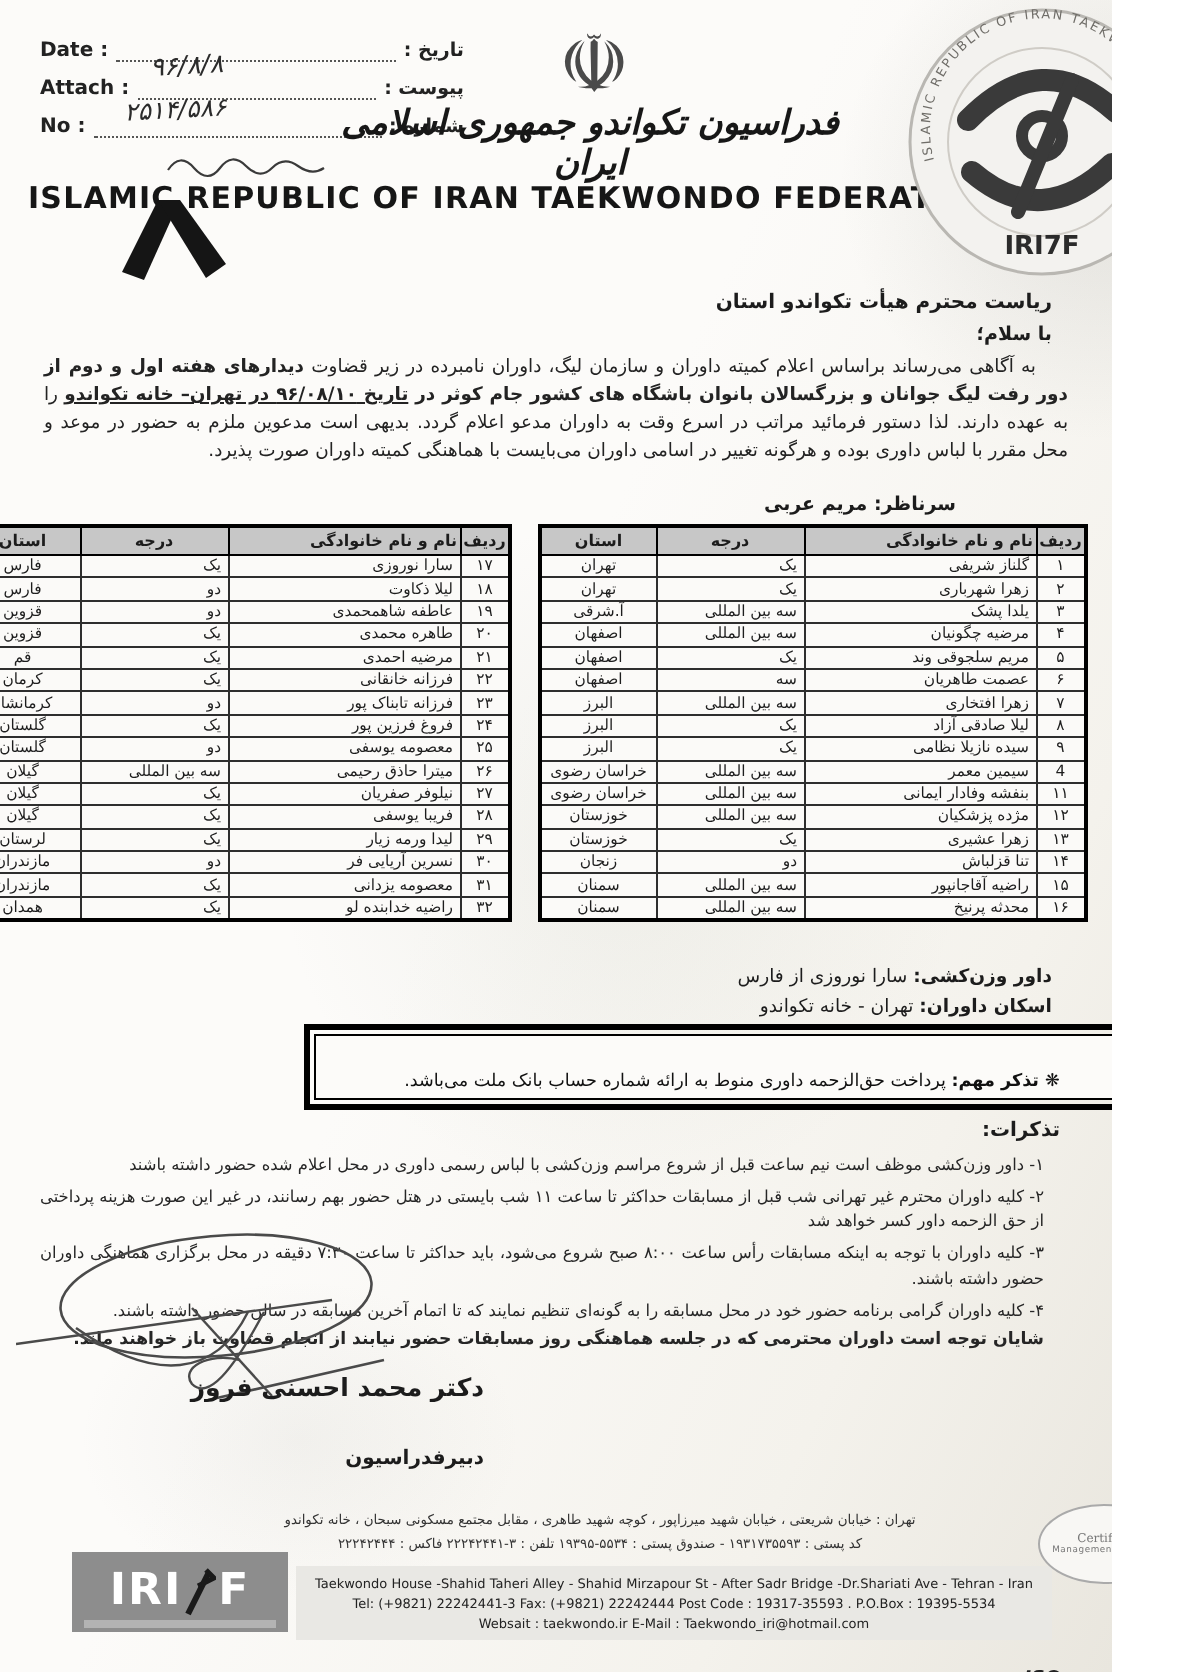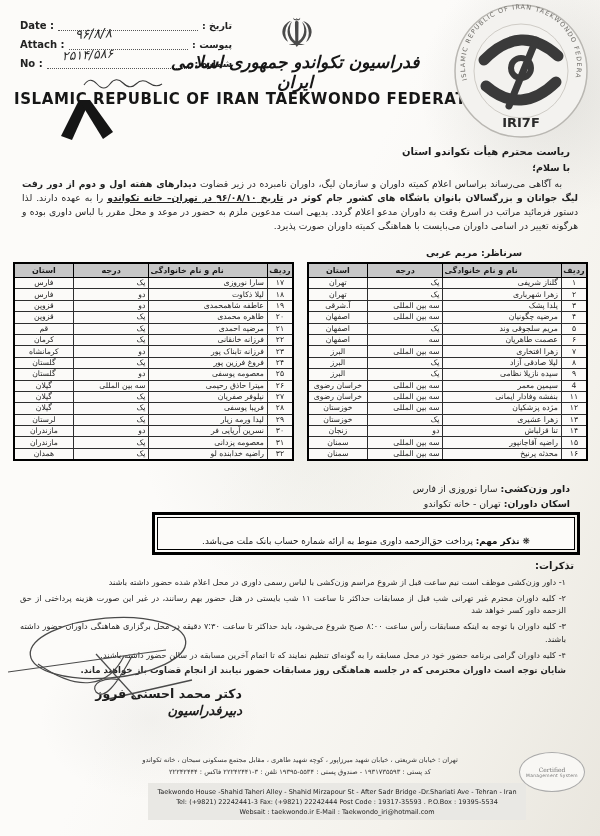--- a/index.html
+++ b/index.html
@@ -1,19 +1,19 @@
 <!DOCTYPE html>
 <html lang="fa"><head>
 <meta charset="utf-8">
 <style>
   * { margin:0; padding:0; box-sizing:border-box; }
   html,body { background:#ffffff; }
   body { font-family:"DejaVu Sans", sans-serif; }
   .page {
-    position:relative; width:600px; height:836px; overflow:hidden;
+    position:relative; width:556px; height:836px; overflow:hidden;
     background:linear-gradient(115deg,#fcfbf9 45%,#f4f2ec 78%,#e9e6de 100%);
     color:#1c1c1c;
   }
   .blob { position:absolute; border-radius:50%; pointer-events:none; }
   .blob.b1 { left:420px; top:-40px; width:260px; height:260px;
     background:radial-gradient(closest-side,rgba(150,150,145,.22),rgba(150,150,145,0)); }
   .blob.b2 { left:140px; top:260px; width:340px; height:340px;
     background:radial-gradient(closest-side,rgba(170,175,155,.14),rgba(170,175,155,0)); }
   .blob.b3 { left:40px; top:640px; width:220px; height:160px;
     background:radial-gradient(closest-side,rgba(160,160,150,.10),rgba(160,160,150,0)); }
@@ -51,42 +51,42 @@
   .tables { position:absolute; left:13px; right:12px; top:262px; display:flex; gap:13px; direction:rtl; }
   table.ref { width:281px; border-collapse:collapse; direction:rtl; table-layout:fixed;
     border:2.5px solid #000; background:#fbfaf8; }
   table.ref th { background:#c7c7c7; border:1px solid #000; font-size:8px; font-weight:bold; padding:2px 1px; }
   table.ref td { border:1px solid #2e2e2e; font-size:7.7px; padding:0 3px; height:11.4px; line-height:1.05;
     color:#1d1d1d; overflow:hidden; white-space:nowrap; }
   table.ref .c0 { width:25px; text-align:center; }
   table.ref .c1 { width:116px; text-align:right; }
   table.ref .c2 { width:74px; }
   table.ref .c3 { width:58px; text-align:center; }
-  table.ref th.c1 { text-align:left; }
+  table.ref th.c1 { text-align:right; }
 
   
   .line-weighin { position:absolute; right:30px; top:483px; direction:rtl; font-size:9.3px; }
   .line-lodging { position:absolute; right:30px; top:498px; direction:rtl; font-size:9.3px; }
   .line-weighin b, .line-lodging b { font-weight:bold; }
   .imp-box { position:absolute; left:157px; top:517px; width:418px; height:33px;
     border:1.5px solid #000; outline:3px solid #000; outline-offset:2px;
     background:#fcfbf9; display:flex; align-items:center; justify-content:center; }
   .imp-box .txt { direction:rtl; font-size:8.8px; color:#111;margin-top:15px; }
   .imp-box b { font-weight:bold; }
 
   .notes-title { position:absolute; right:26px; top:560px; direction:rtl; font-weight:bold; font-size:10px; }
   .notes { position:absolute; right:34px; left:20px; top:576px; direction:rtl; text-align:justify;
     font-size:8.2px; line-height:1.55; color:#262626; }
   .notes .note { margin-bottom:3px; }
   .notes .warning { font-weight:bold; font-size:8.6px; margin-top:2px; }
 
   .sig-svg { position:absolute; left:8px; top:608px; }
   .sig-block { position:absolute; left:52px; top:686px; width:190px; text-align:right; direction:rtl; }
   .sig-name { font-weight:bold; font-size:12.5px; }
-  .sig-title { font-weight:bold; font-size:13px; margin-top:2px;font-style:italic; }
+  .sig-title { font-weight:bold; font-size:10px; margin-top:23px; }
 
   
   .footer-fa1 { position:absolute; left:120px; width:360px; top:756px; text-align:center; direction:rtl;
     font-size:6.7px; color:#333; }
   .footer-fa2 { position:absolute; left:120px; width:360px; top:768px; text-align:center; direction:rtl;
     font-size:6.7px; color:#333; }
   .footer-en-box { position:absolute; left:148px; top:783px; width:378px; background:#e9e8e4;
     padding:4px 4px 3px; font-size:6.5px; color:#222; text-align:center; line-height:1.55; }
   .footer-logo { position:absolute; left:36px; top:776px; width:108px; height:40px; background:#8d8d8d;
     display:flex; align-items:center; justify-content:center; gap:1px; }
@@ -401,20 +401,29 @@
     <path d="M96,92 L184,72" stroke="#4a4a4a" stroke-width="1.3" fill="none"></path>
   </svg>
   <div class="sig-block">
     <div class="sig-name">دکتر محمد احسنی فروز</div>
     <div class="sig-title">دبیرفدراسیون</div>
   </div>
 
   <div class="footer-fa1">تهران : خیابان شریعتی ، خیابان شهید میرزاپور ، کوچه شهید طاهری ، مقابل مجتمع مسکونی سبحان ، خانه تکواندو</div>
   <div class="footer-fa2">کد پستی : ۱۹۳۱۷۳۵۵۹۳ - صندوق پستی : ۵۵۳۴-۱۹۳۹۵    تلفن : ۳-۲۲۲۴۲۴۴۱    فاکس : ۲۲۲۴۲۴۴۴</div>
 
+  <div class="footer-logo">
+    <span class="t">IRI</span>
+    <svg width="16" height="26">
+      <path d="M2,24 L12,4" stroke="#1a1a1a" stroke-width="3"></path>
+      <path d="M7,10 L15,6 L11,2" stroke="#1a1a1a" stroke-width="2.5" fill="none"></path>
+    </svg>
+    <span class="t">F</span>
+    <span class="strip"></span>
+  </div>
 
   <div class="footer-en-box">
     <div>Taekwondo House -Shahid Taheri Alley - Shahid Mirzapour St - After Sadr Bridge -Dr.Shariati Ave - Tehran - Iran</div>
     <div>Tel: (+9821) 22242441-3   Fax: (+9821) 22242444       Post Code : 19317-35593 . P.O.Box : 19395-5534</div>
     <div>Websait : taekwondo.ir       E-Mail : Taekwondo_iri@hotmail.com</div>
   </div>
 
   <div class="cert">
     <span class="c1">Certified</span>
     <span class="c2">Management System</span>

